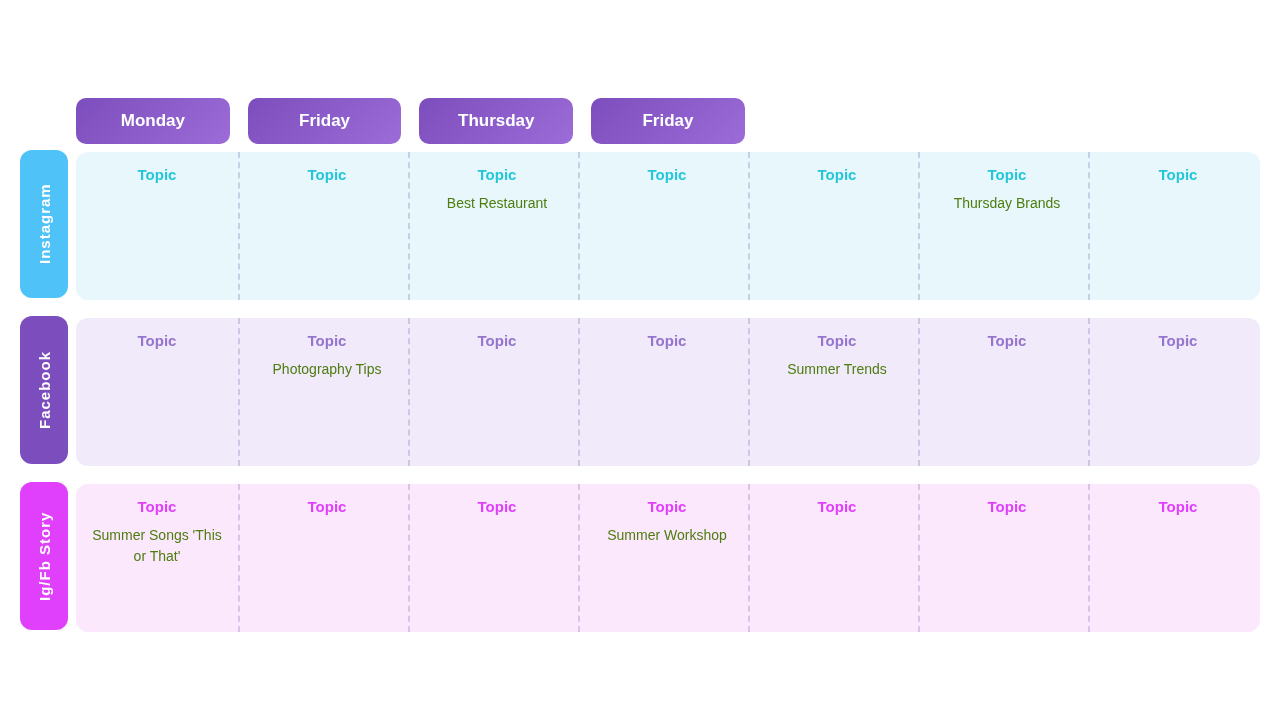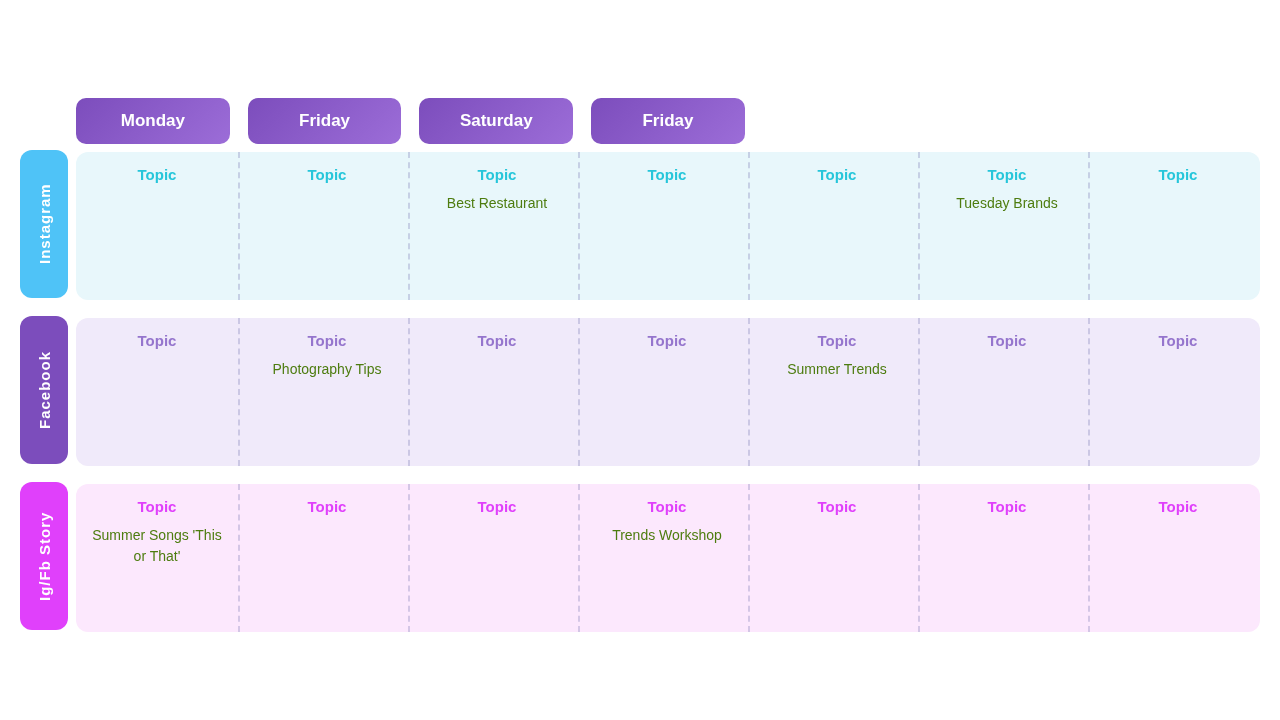--- a/index.html
+++ b/index.html
@@ -136,21 +136,21 @@
     <div class="row-labels">
       <div class="label-spacer"></div>
       <div class="row-label label-instagram">Instagram</div>
       <div class="row-label label-facebook">Facebook</div>
       <div class="row-label label-igfb">Ig/Fb Story</div>
     </div>
     <div class="grid-area">
       <div class="days-header" id="days-header">
           <div class="day-header">Monday</div>
           <div class="day-header">Friday</div>
-          <div class="day-header">Saturday</div>
+          <div class="day-header">Thursday</div>
           <div class="day-header">Friday</div>
         </div>
       <div id="rows-container">
           <div class="section-row instagram">
             <div class="cell">
               <span class="cell-topic">Topic</span>
             </div>
             <div class="cell">
               <span class="cell-topic">Topic</span>
             </div>
@@ -159,21 +159,21 @@
               <div class="cell-content">Best Restaurant</div>
             </div>
             <div class="cell">
               <span class="cell-topic">Topic</span>
             </div>
             <div class="cell">
               <span class="cell-topic">Topic</span>
             </div>
             <div class="cell">
               <span class="cell-topic">Topic</span>
-              <div class="cell-content">Tuesday Brands</div>
+              <div class="cell-content">Thursday Brands</div>
             </div>
             <div class="cell">
               <span class="cell-topic">Topic</span>
             </div>
           </div>
           <div class="section-row facebook">
             <div class="cell">
               <span class="cell-topic">Topic</span>
             </div>
             <div class="cell">
@@ -204,21 +204,21 @@
 'This or That'</div>
             </div>
             <div class="cell">
               <span class="cell-topic">Topic</span>
             </div>
             <div class="cell">
               <span class="cell-topic">Topic</span>
             </div>
             <div class="cell">
               <span class="cell-topic">Topic</span>
-              <div class="cell-content">Trends Workshop</div>
+              <div class="cell-content">Summer Workshop</div>
             </div>
             <div class="cell">
               <span class="cell-topic">Topic</span>
             </div>
             <div class="cell">
               <span class="cell-topic">Topic</span>
             </div>
             <div class="cell">
               <span class="cell-topic">Topic</span>
             </div>

